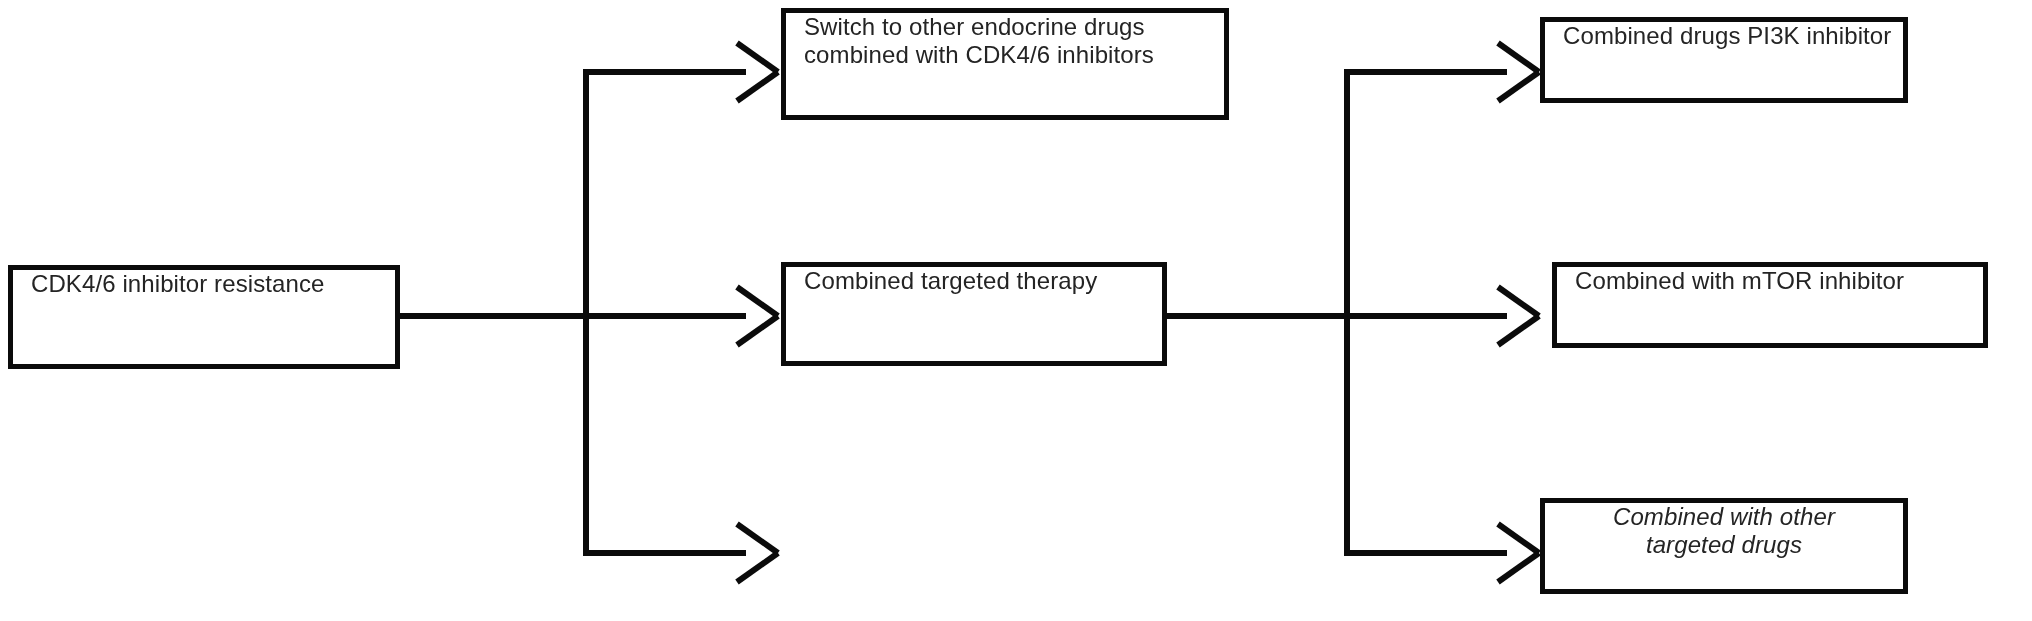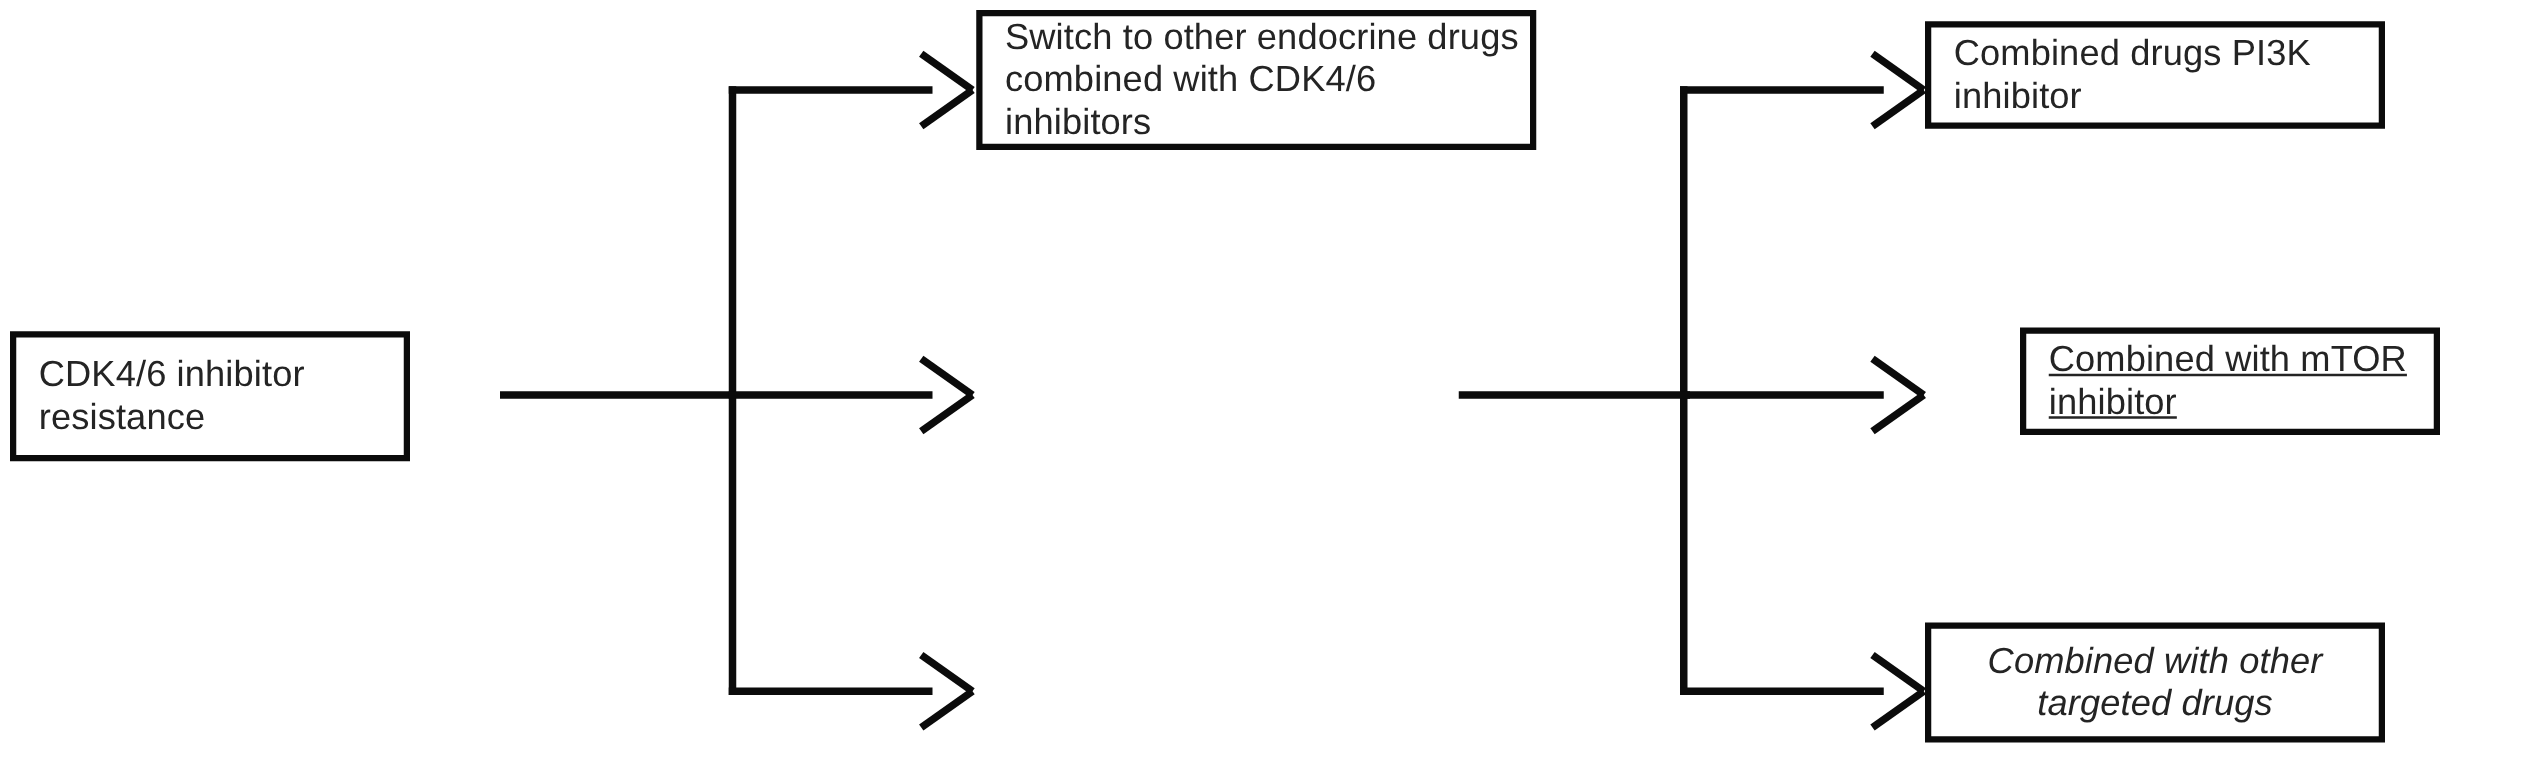--- a/index.html
+++ b/index.html
@@ -16,47 +16,47 @@
     font-family: "Liberation Sans", "DejaVu Sans", sans-serif;
     overflow: hidden;
   }
   
   .node {
     position: absolute;
     box-sizing: border-box;
     border: 5px solid #0b0b0b;
     background: #ffffff;
     display: flex;
-    align-items: center;
+    align-items: flex-start;
     color: #242424;
-    font-size: 29px;
+    font-size: 24px;
     line-height: 1.18;
     letter-spacing: 0.1px;
     white-space: pre-line;
   }
   .node.left-align {
     justify-content: flex-start;
     padding-left: 18px;
     text-align: left;
   }
   .node.center-align {
     justify-content: center;
     text-align: center;
   }
   .node .label {
     display: block;
   }
 
   
-  #node-root       { left: 8px;    top: 265px; width: 320px; height: 104px; }
+  #node-root       { left: 8px;    top: 265px; width: 392px; height: 104px; }
   #node-endocrine  { left: 781px;  top: 8px;   width: 448px; height: 112px; }
   #node-combined   { left: 781px;  top: 262px; width: 386px; height: 104px; }
   #node-chemo      { left: 781px;  top: 499px; width: 388px; height: 104px; }
   #node-pi3k       { left: 1540px; top: 17px;  width: 368px; height: 86px;  }
-  #node-mtor       { left: 1616px; top: 262px; width: 336px; height: 86px; text-decoration: underline;  }
+  #node-mtor       { left: 1552px; top: 262px; width: 436px; height: 86px;  }
   #node-other      { left: 1540px; top: 498px; width: 368px; height: 96px; font-style: italic;  }
 
   
   .line {
     position: absolute;
     background: #0b0b0b;
   }
   .h { height: 6px; }
   .v { width: 6px; }
 
@@ -122,20 +122,23 @@
 
   <div class="node left-align" id="node-root">
     <span class="label">CDK4/6 inhibitor resistance</span>
   </div>
 
   <div class="node left-align" id="node-endocrine">
     <span class="label">Switch to other endocrine drugs
 combined with CDK4/6 inhibitors</span>
   </div>
 
+  <div class="node left-align" id="node-combined">
+    <span class="label">Combined targeted therapy</span>
+  </div>
 
 
   <div class="node left-align" id="node-pi3k">
     <span class="label">Combined drugs PI3K inhibitor</span>
   </div>
 
   <div class="node left-align" id="node-mtor">
     <span class="label">Combined with mTOR inhibitor</span>
   </div>
 

